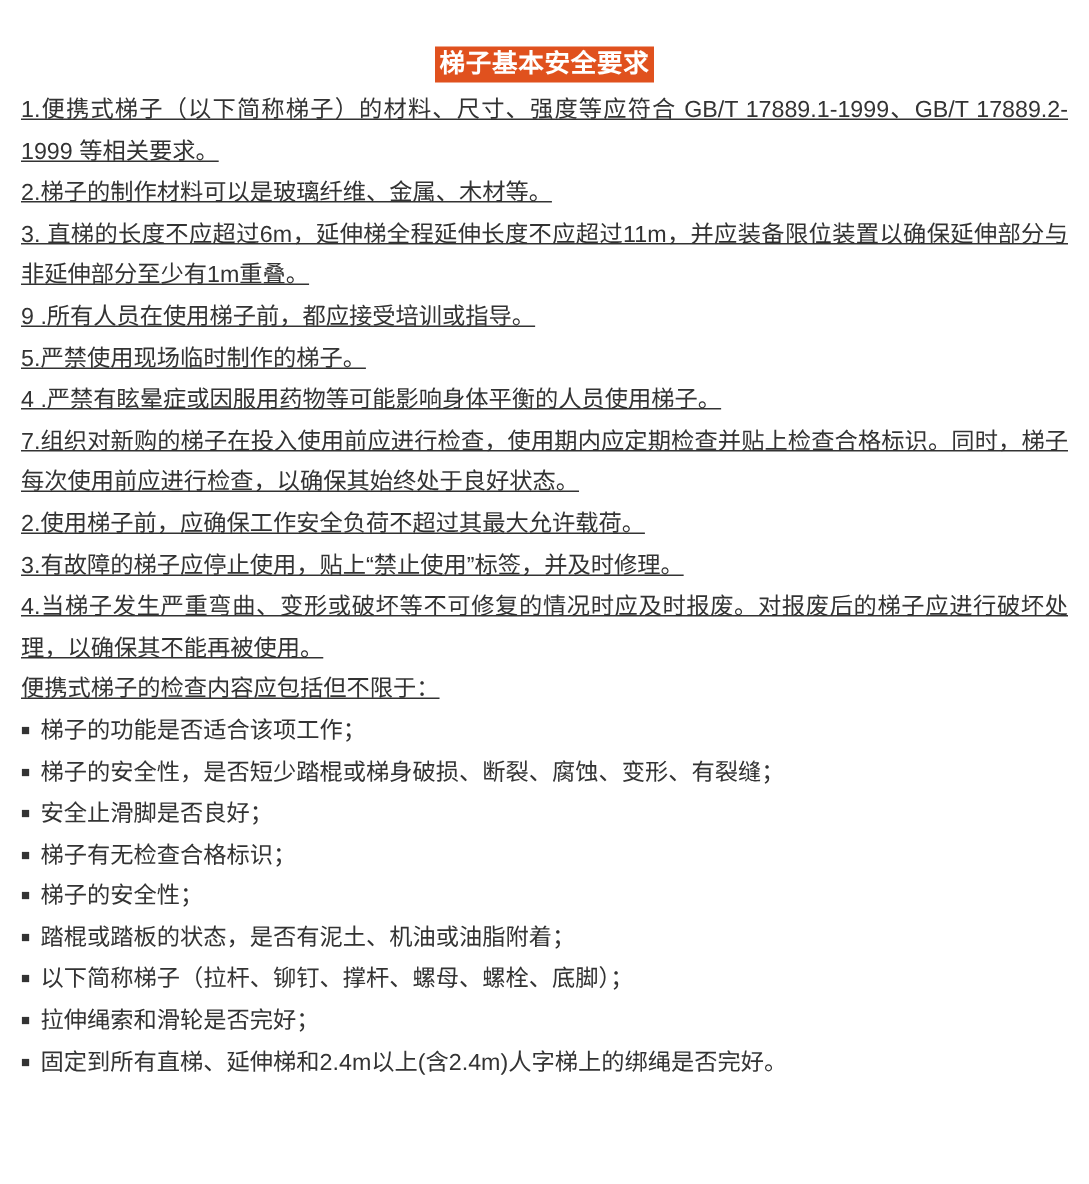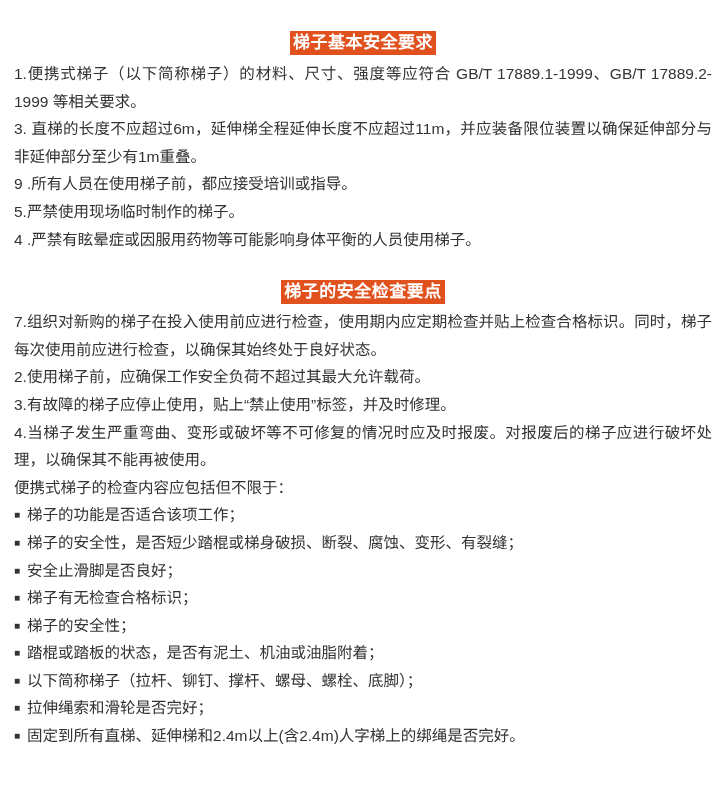--- a/index.html
+++ b/index.html
@@ -41,20 +41,21 @@
     line-height: 24px;
     padding: 0 3px;
     letter-spacing: 0.5px;
   }
   p.para {
     margin: 0;
     font-size: 15.5px;
     line-height: 27.6px;
     text-align: justify;
     word-break: break-word;
+    text-decoration: underline;
   }
   ul.checklist {
     list-style: none;
     margin: 0;
     padding: 0;
   }
   li.check-item {
     display: flex;
     align-items: flex-start;
     font-size: 15.5px;
@@ -75,28 +76,26 @@
 </head>
 <body>
 
 <div class="doc">
 
   <div class="sec-title-row first">
     <span class="sec-title">梯子基本安全要求</span>
   </div>
 
   <p class="para">1.便携式梯子（以下简称梯子）的材料、尺寸、强度等应符合 GB/T 17889.1-1999、GB/T 17889.2-1999 等相关要求。</p>
+  <p class="para">2.梯子的制作材料可以是玻璃纤维、金属、木材等。</p>
   <p class="para">3. 直梯的长度不应超过6m，延伸梯全程延伸长度不应超过11m，并应装备限位装置以确保延伸部分与非延伸部分至少有1m重叠。</p>
   <p class="para">9 .所有人员在使用梯子前，都应接受培训或指导。</p>
   <p class="para">5.严禁使用现场临时制作的梯子。</p>
   <p class="para">4 .严禁有眩晕症或因服用药物等可能影响身体平衡的人员使用梯子。</p>
 
-  <div class="sec-title-row second">
-    <span class="sec-title">梯子的安全检查要点</span>
-  </div>
 
   <p class="para">7.组织对新购的梯子在投入使用前应进行检查，使用期内应定期检查并贴上检查合格标识。同时，梯子每次使用前应进行检查，以确保其始终处于良好状态。</p>
   <p class="para">2.使用梯子前，应确保工作安全负荷不超过其最大允许载荷。</p>
   <p class="para">3.有故障的梯子应停止使用，贴上“禁止使用”标签，并及时修理。</p>
   <p class="para">4.当梯子发生严重弯曲、变形或破坏等不可修复的情况时应及时报废。对报废后的梯子应进行破坏处理，以确保其不能再被使用。</p>
   <p class="para">便携式梯子的检查内容应包括但不限于：</p>
 
   <ul class="checklist">
     <li class="check-item">
       <span class="bullet">■</span>

